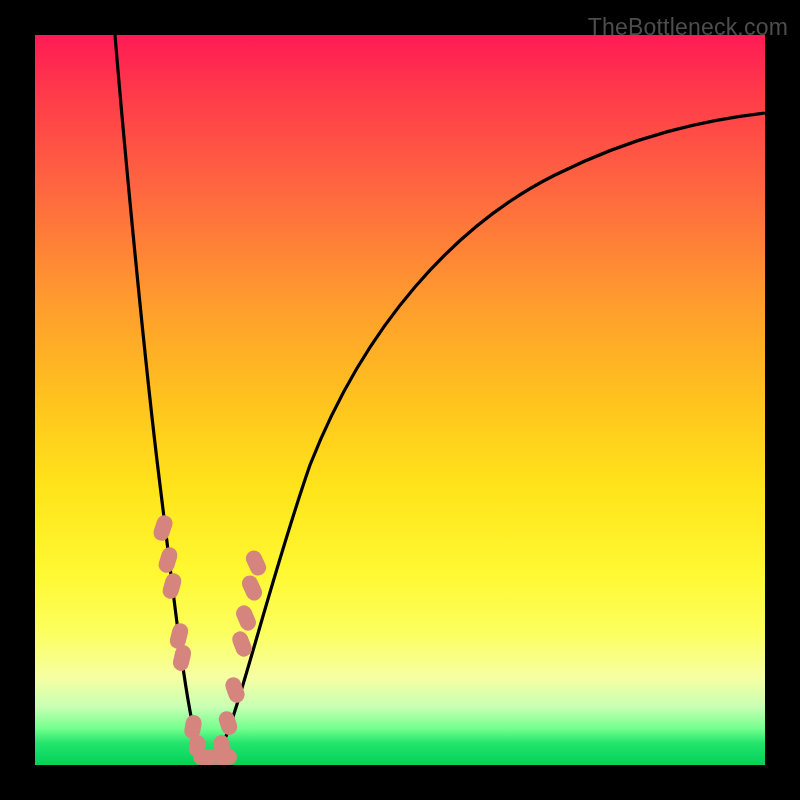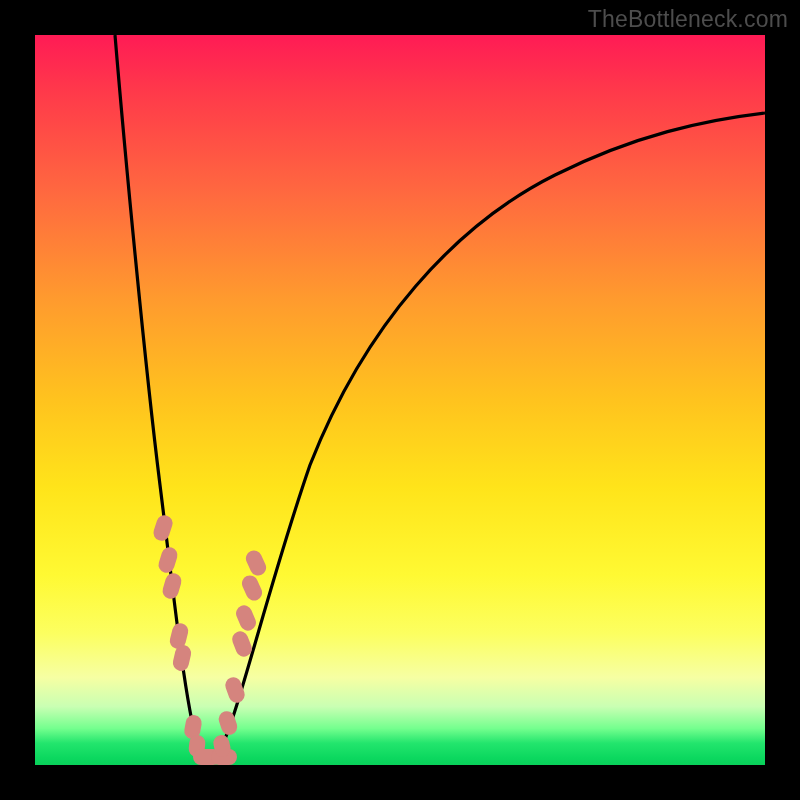--- a/index.html
+++ b/index.html
@@ -45,21 +45,21 @@
       #0cd85f 99%,
       #09d05a 100%
     );
   }
   .curve-svg {
     position: absolute;
     inset: 0;
   }
   .watermark {
     position: absolute;
-    top: 6px;
+    top: 14px;
     right: 12px;
     color: #4d4d4d;
     font-size: 23px;
     letter-spacing: 0.2px;
     font-weight: 400;
   }
 </style>
 </head>
 <body>
 

